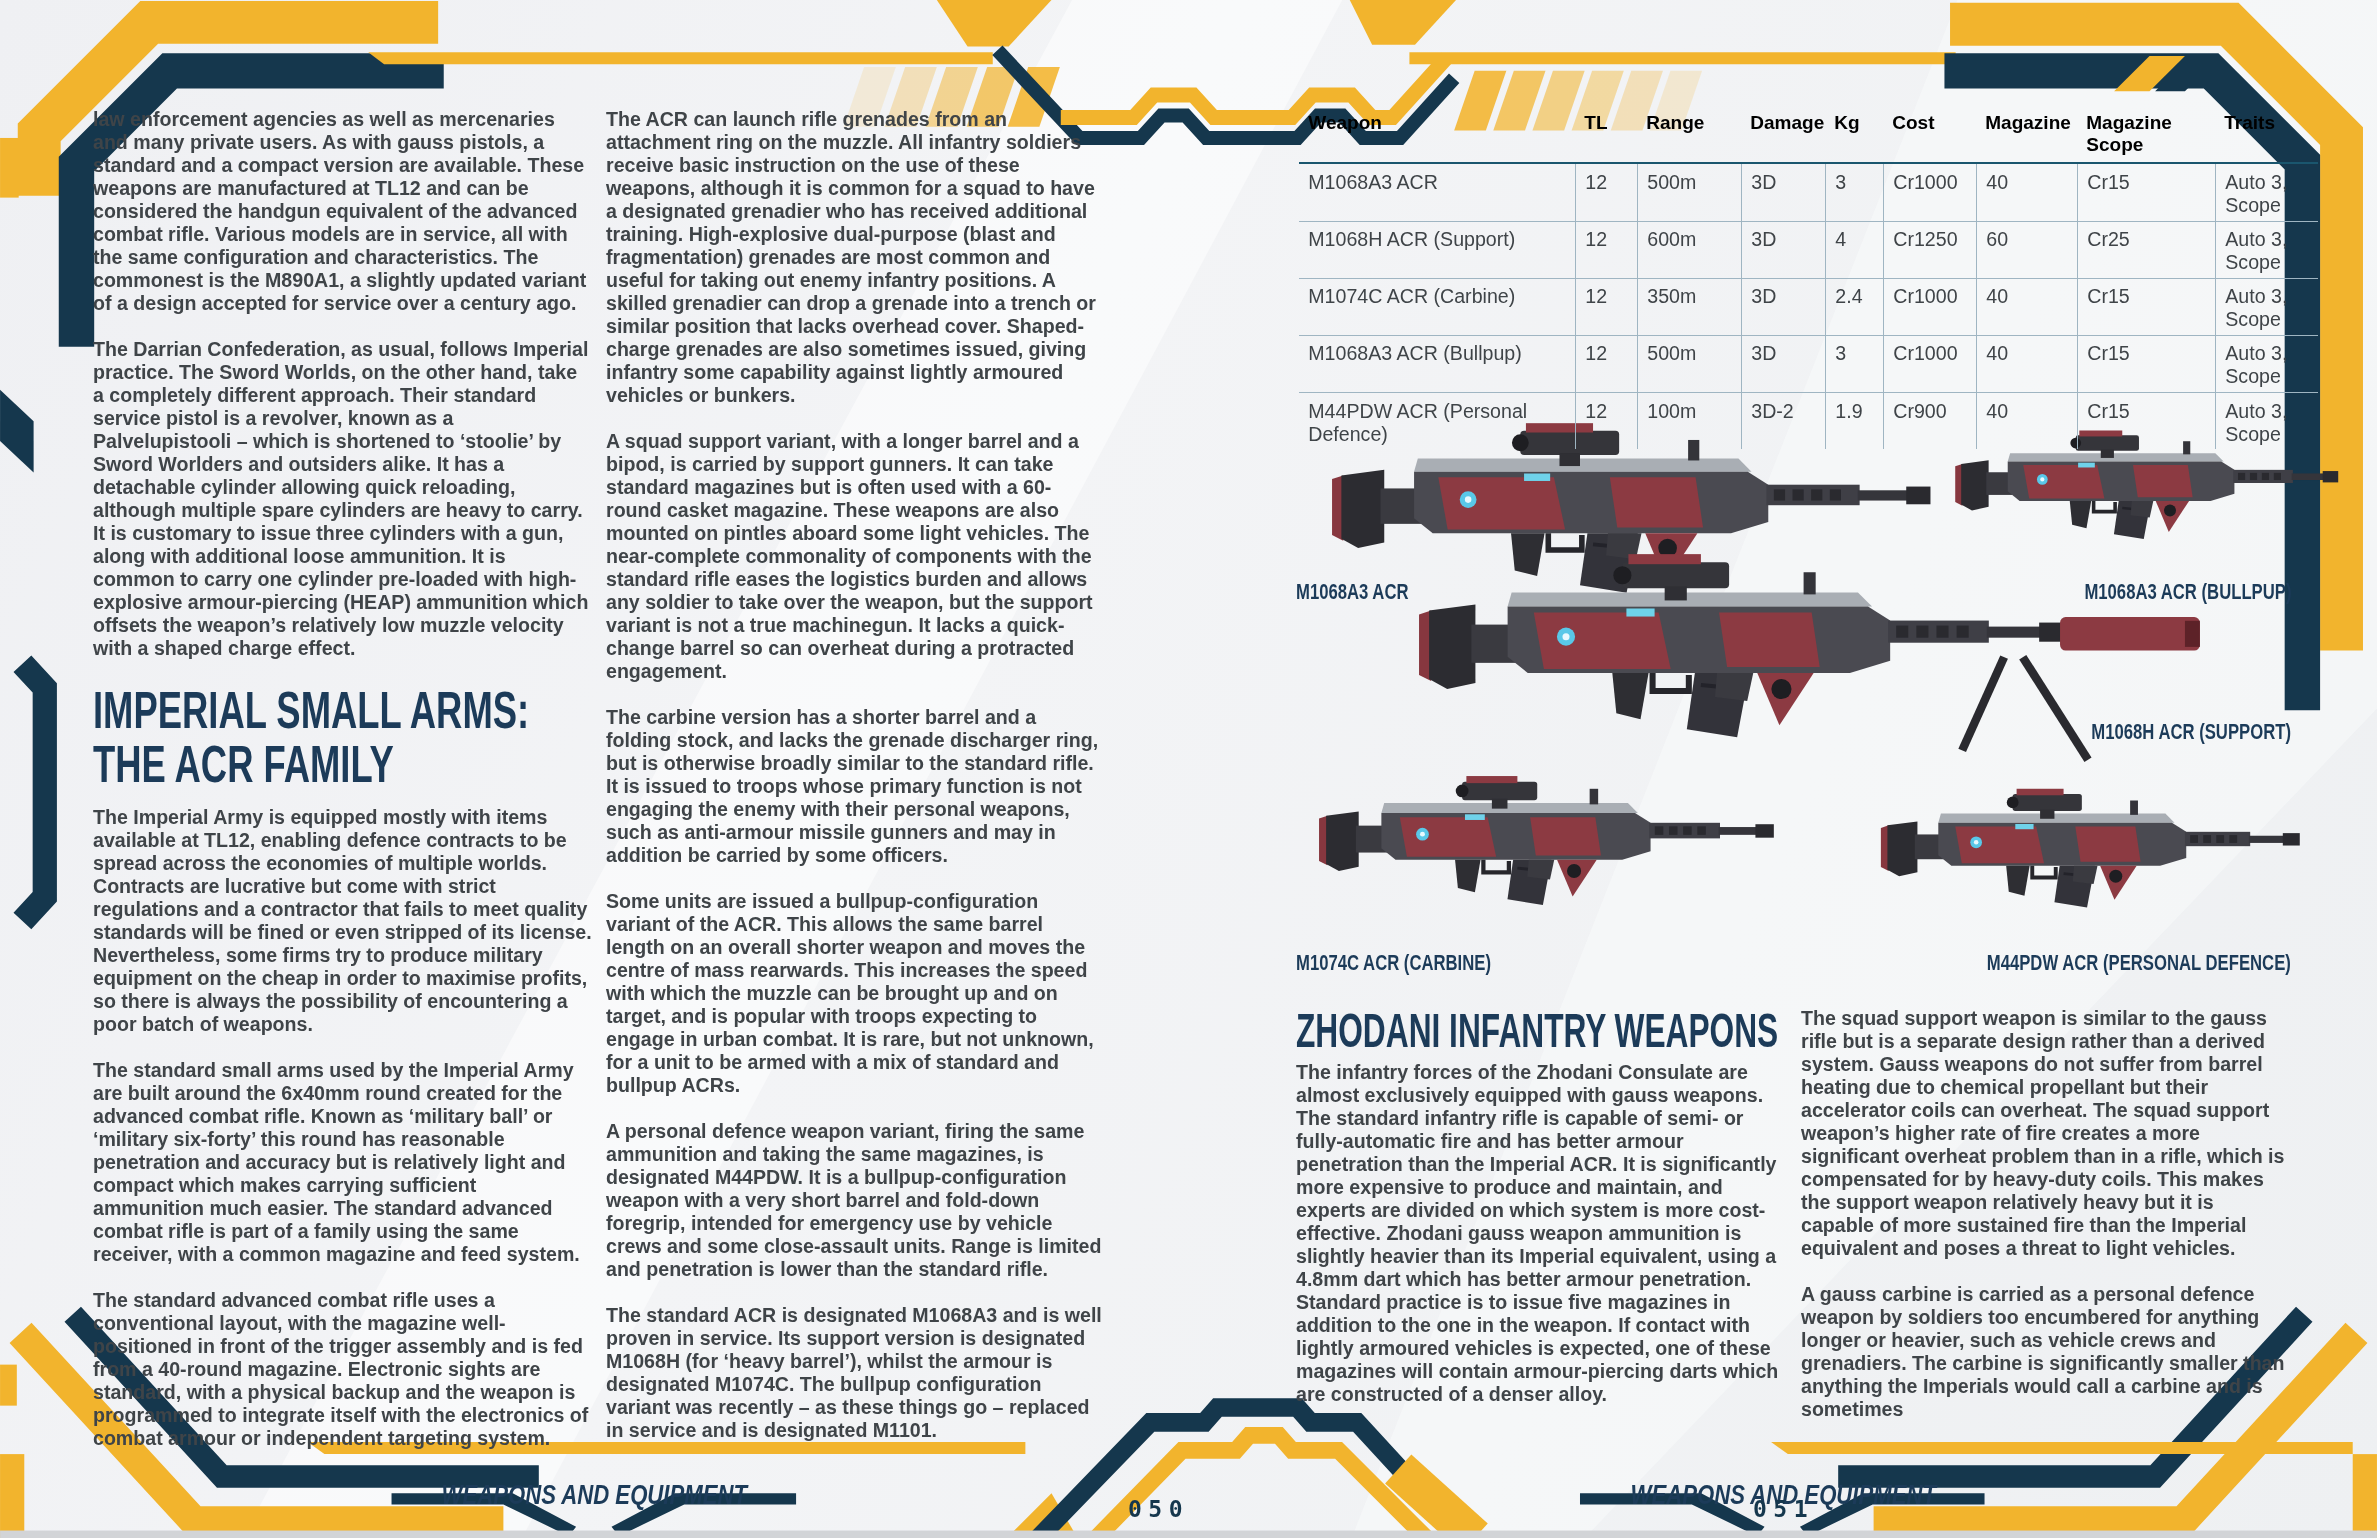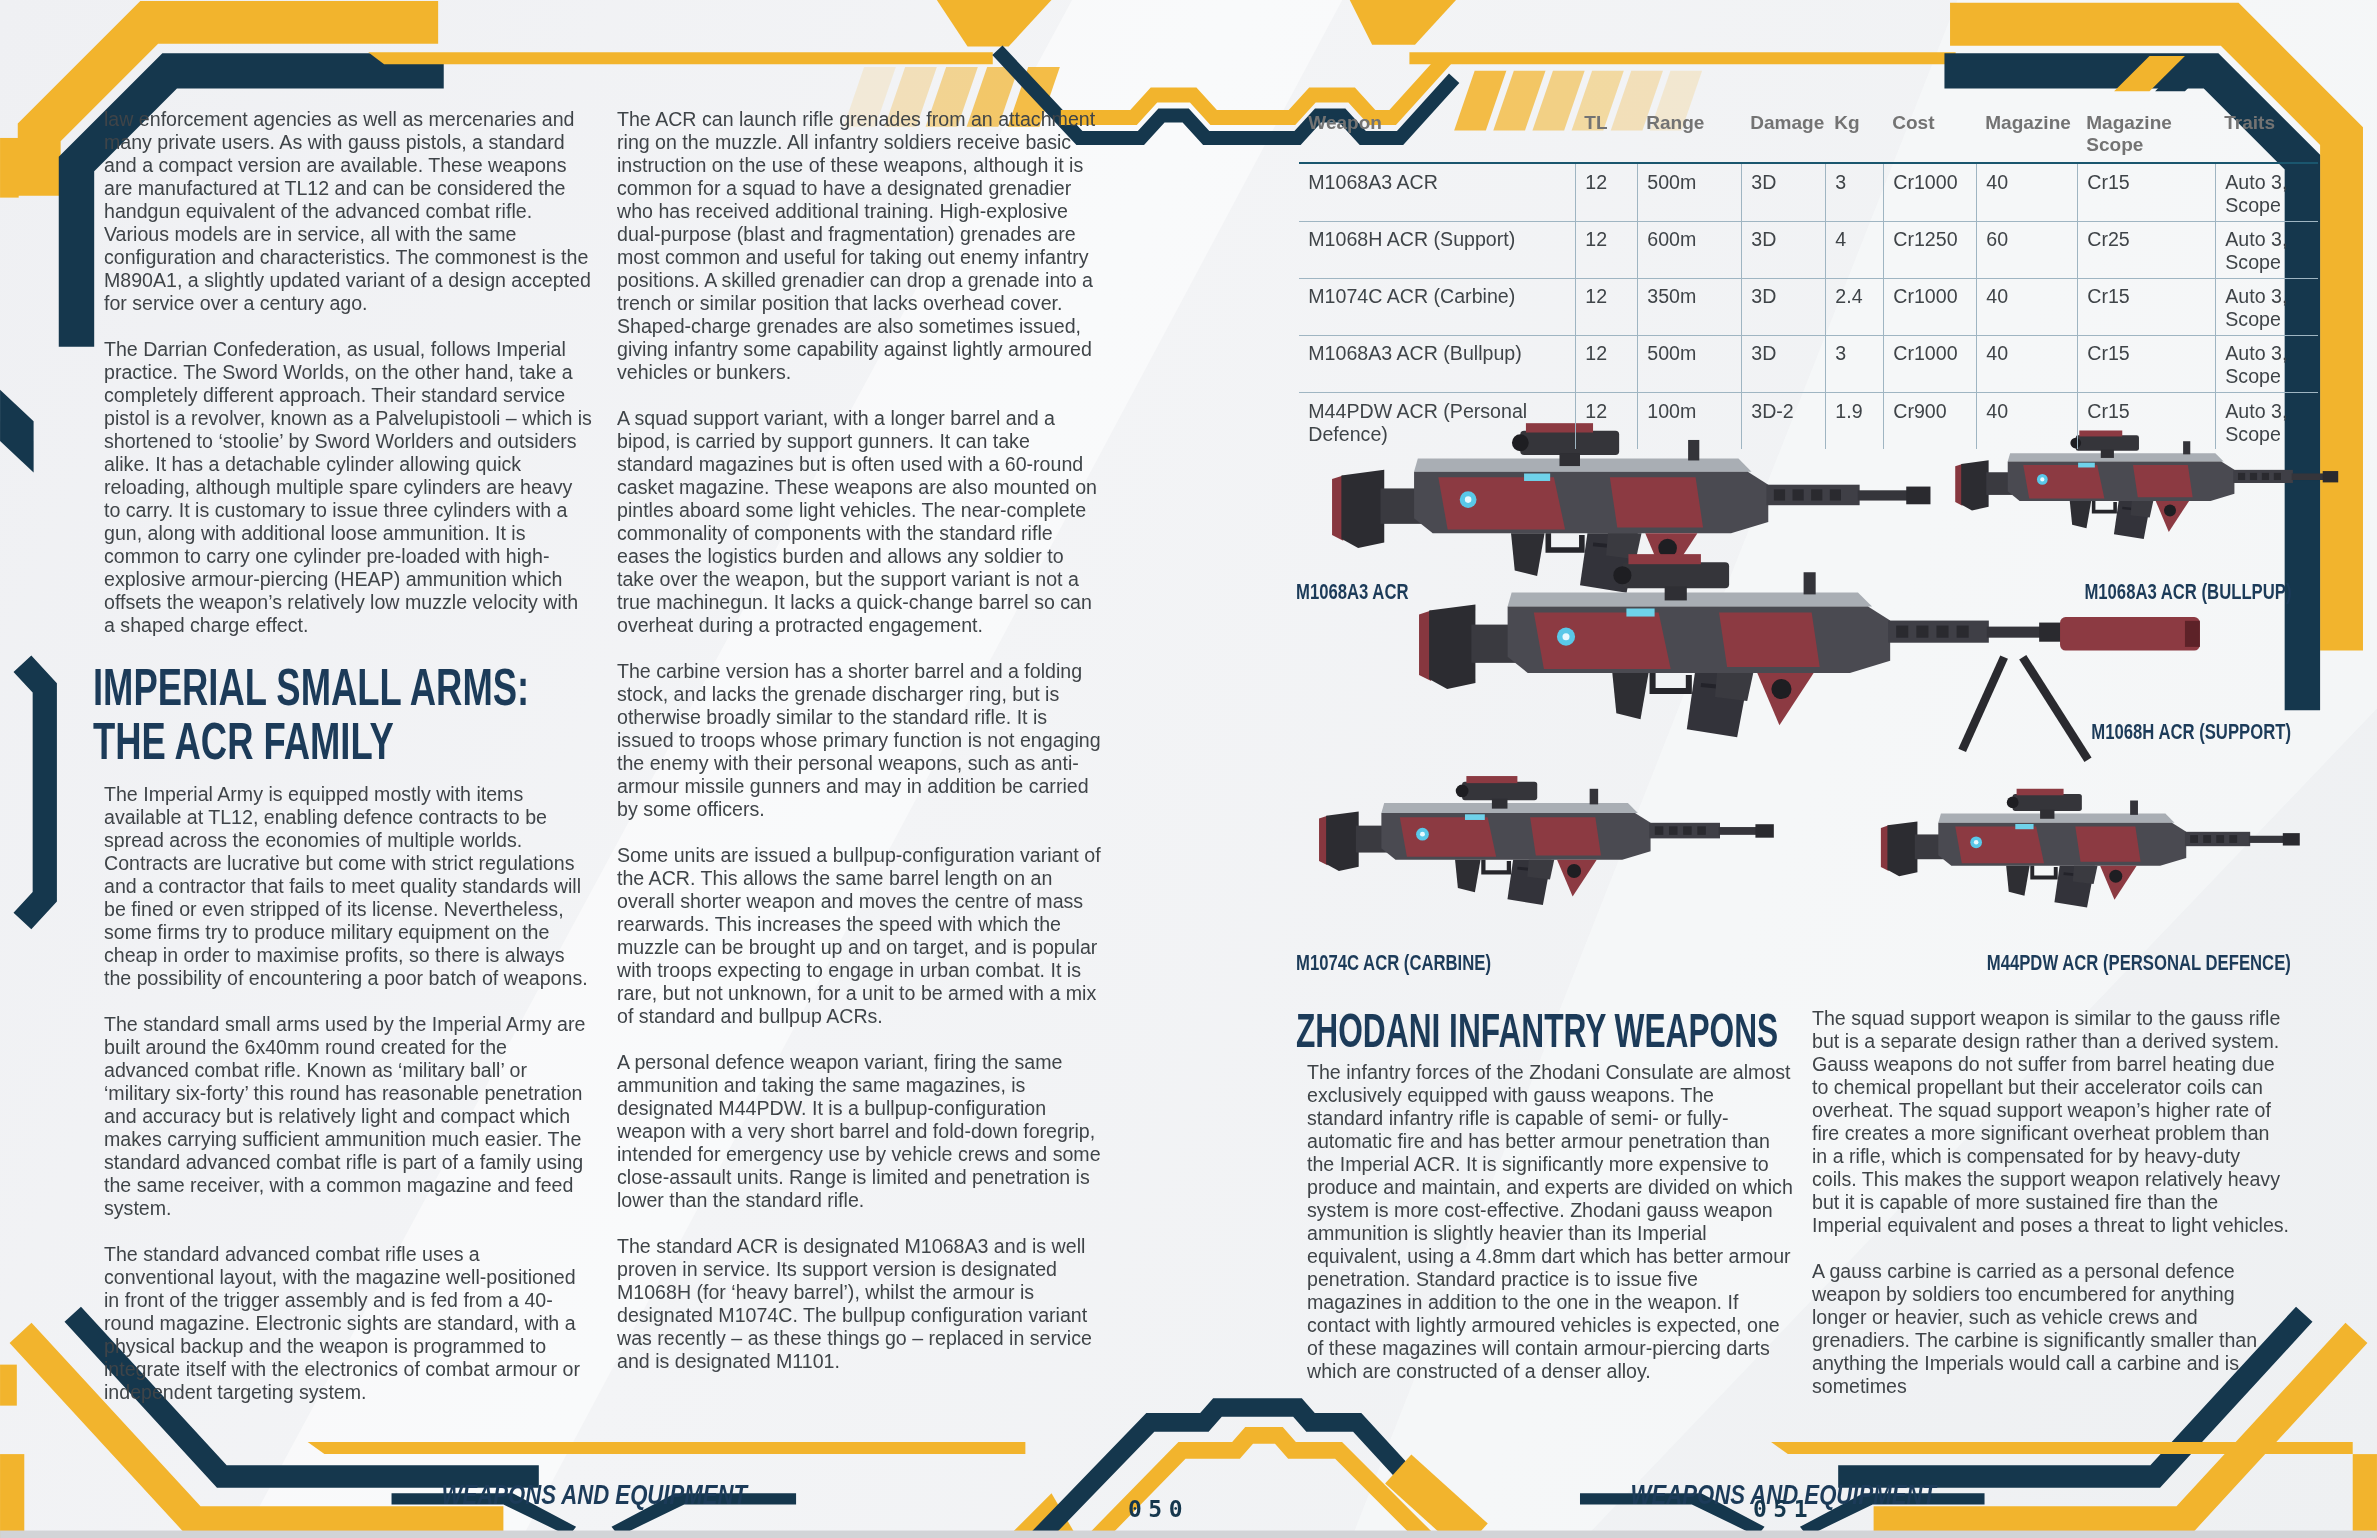--- a/index.html
+++ b/index.html
@@ -3,34 +3,34 @@
 <meta charset="utf-8">
 <style>
   html,body{margin:0;padding:0;}
   body{
     width:2377px;height:1538px;position:relative;overflow:hidden;
     background:linear-gradient(115deg,#eff0f3 0%,#f3f4f6 40%,#eef0f2 100%);
     font-family:"Liberation Sans",sans-serif;color:#3F4448;
   }
   #deco{position:absolute;inset:0;z-index:0;}
   .txt{position:absolute;z-index:2;font-size:19.6px;line-height:23px;color:#3F4448;}
-  .txt p{margin:0 0 23px 11px;}
+  .txt p{margin:0 0 23px 0;font-weight:bold;}
   .hd{font-weight:700;color:#1C3B59;line-height:1.04;white-space:nowrap;
       transform:scaleX(0.70);transform-origin:0 50%;}
   .hd-block{margin:18.6px 0 15px 0;font-size:52px;}
   .zh-head{position:absolute;z-index:2;font-size:48px;font-weight:700;color:#1C3B59;
       white-space:nowrap;transform:scaleX(0.66);transform-origin:0 50%;}
   .wlabel{position:absolute;z-index:3;font-size:21.4px;font-weight:700;color:#1C3B59;
       white-space:nowrap;transform:scaleX(0.78);}
   .wlabel.l{transform-origin:0 50%;}
   .wlabel.r{transform-origin:100% 50%;text-align:right;}
   
   .tb{position:absolute;left:1299px;top:110px;width:1018px;z-index:2;
       display:grid;grid-template-columns:276px 62px 104px 84px 58px 93px 101px 138px 103px;}
-  .th{font-weight:700;font-size:19px;color:#737373;padding:1.9px 3.7px 6.5px 9.3px;
+  .th{font-weight:700;font-size:19px;color:#000000;padding:1.9px 3.7px 6.5px 9.3px;
       border-bottom:2.8px solid #1A566E;}
   .td{font-size:19.6px;line-height:23px;padding:6.5px 7.5px 3.7px 9.3px;min-height:43px;
       border-top:1.4px solid #9FB5C2;}
   .td:nth-child(-n+18){border-top:none;}
   .td:not(:nth-child(9n+1)){border-left:1.4px solid #9FB5C2;}
   
   .ft-title{position:absolute;top:1480px;z-index:2;width:1189px;text-align:center;}
   .ft-title span{display:inline-block;font-style:italic;font-weight:700;font-size:27px;
       color:#1C3B59;transform:scaleX(0.82);white-space:nowrap;}
   .ft-num{position:absolute;top:1496px;z-index:2;width:1189px;text-align:center;

